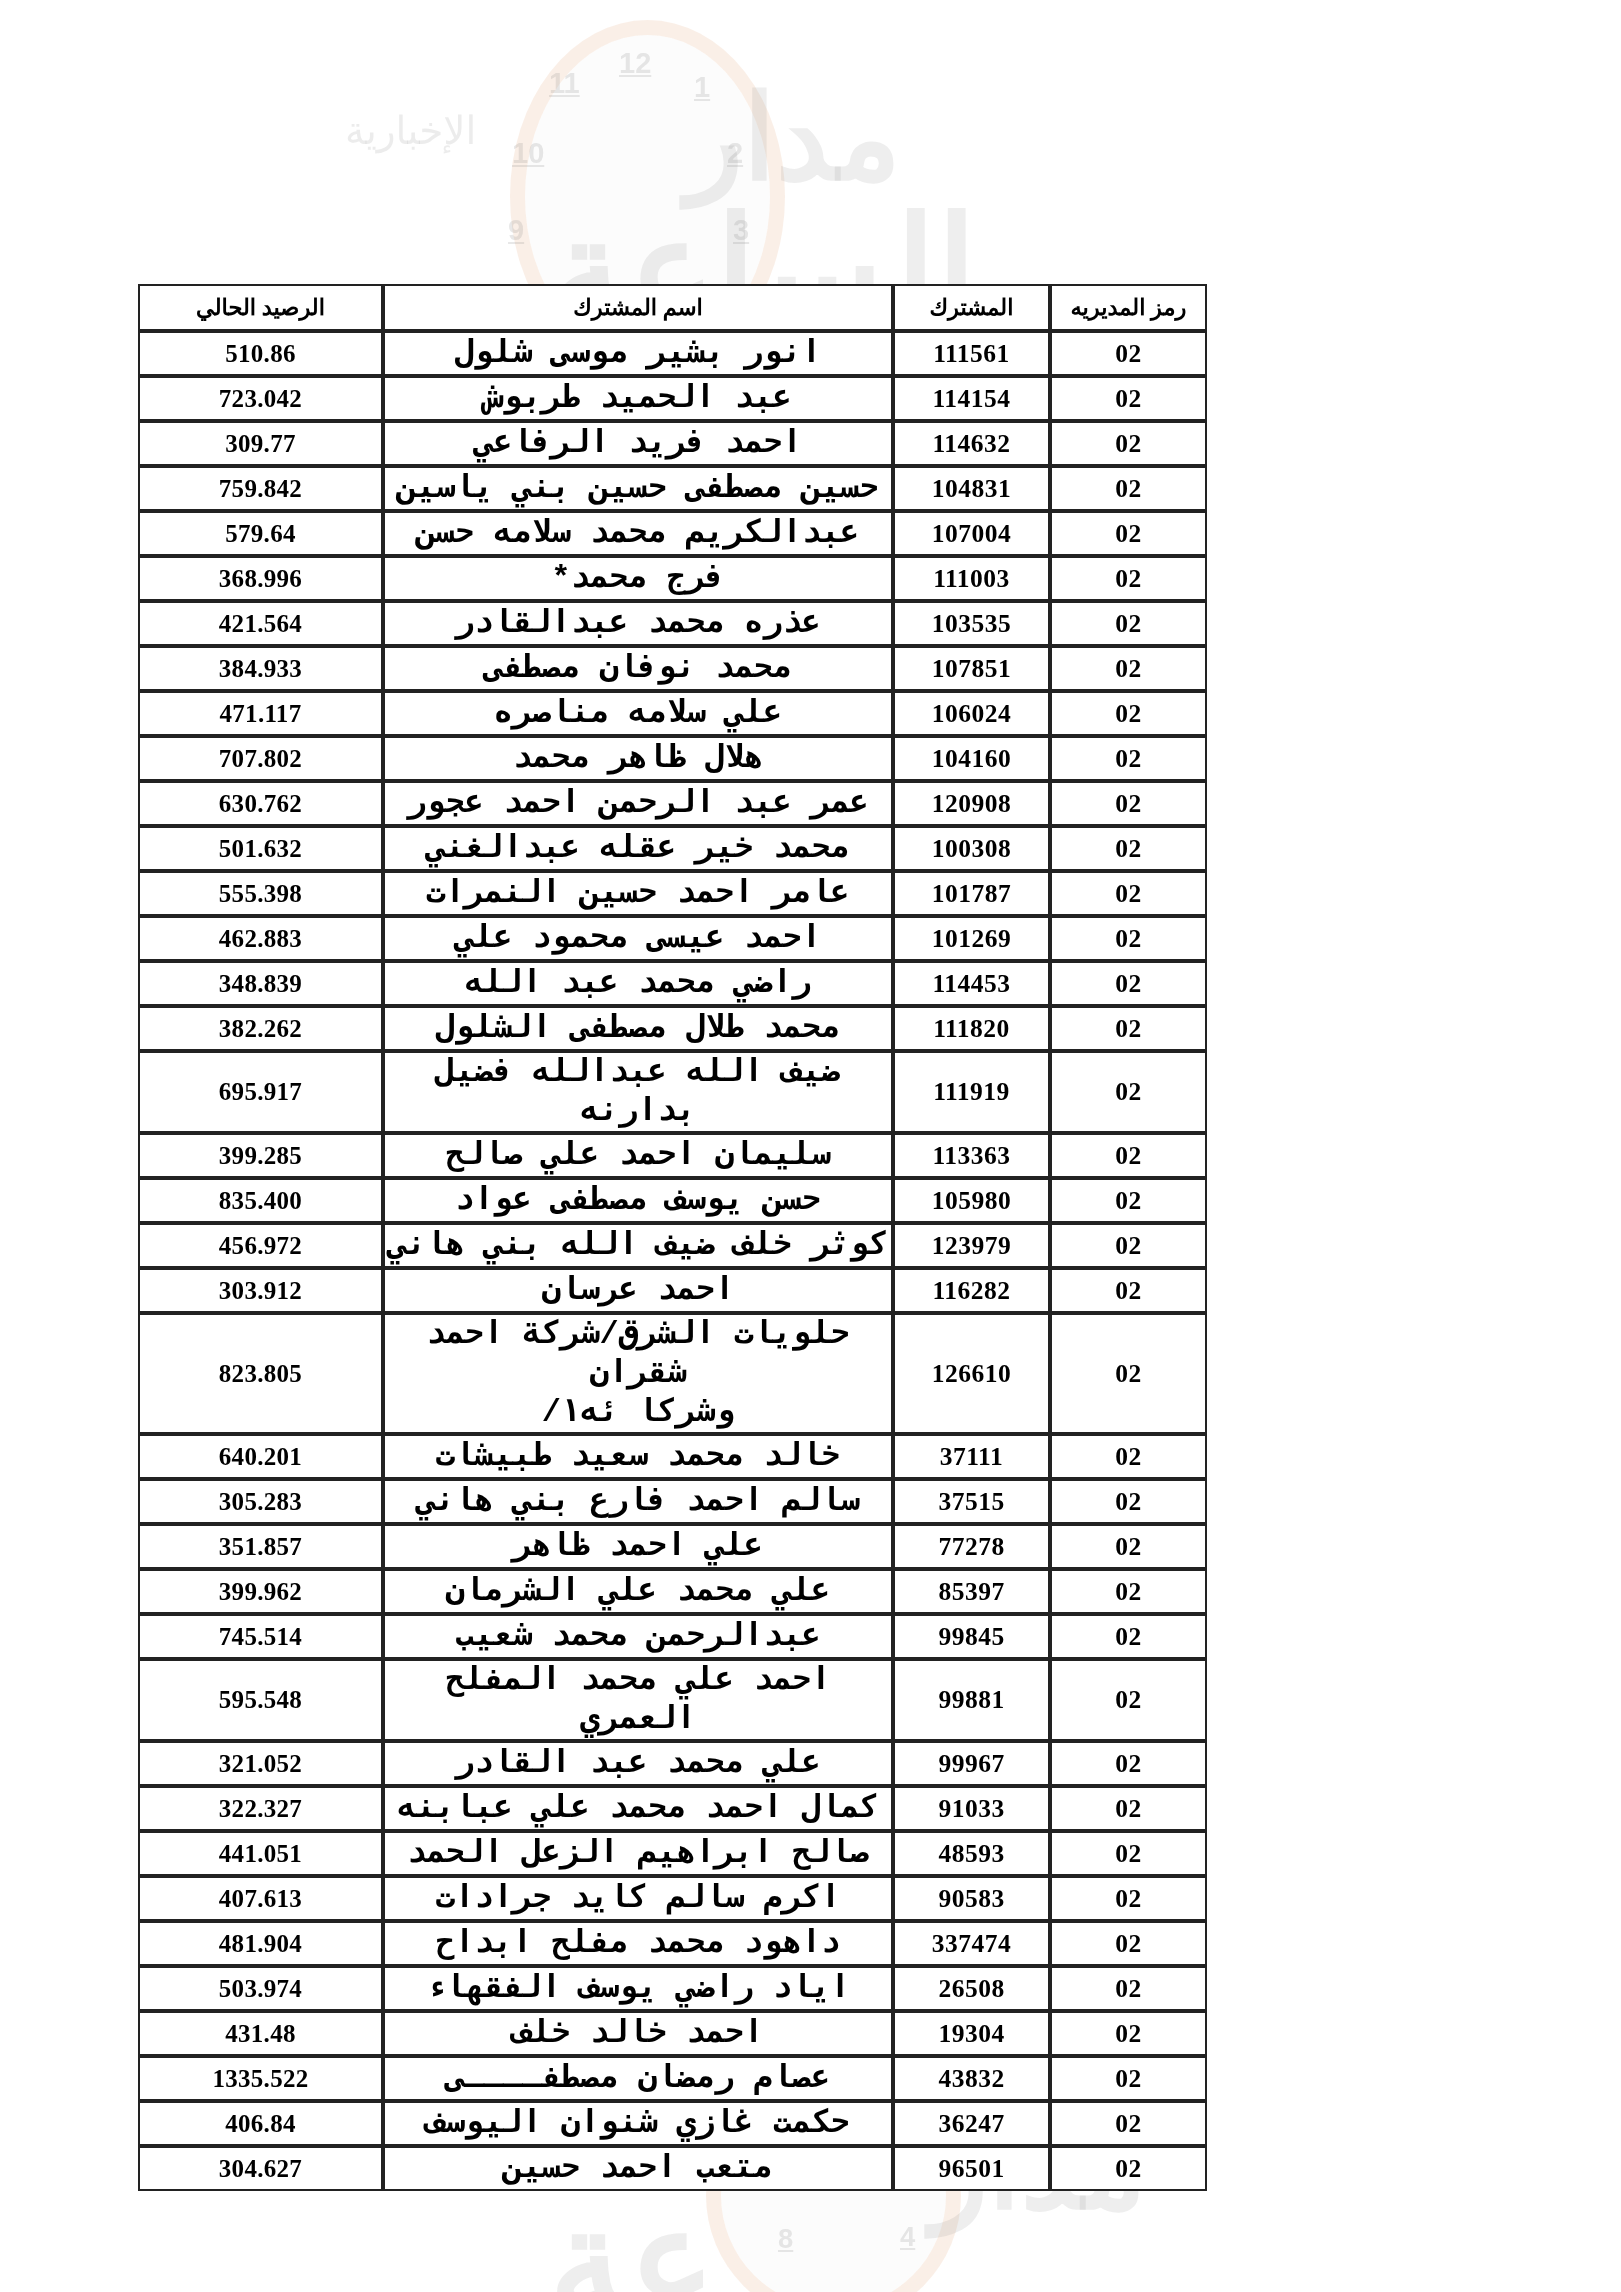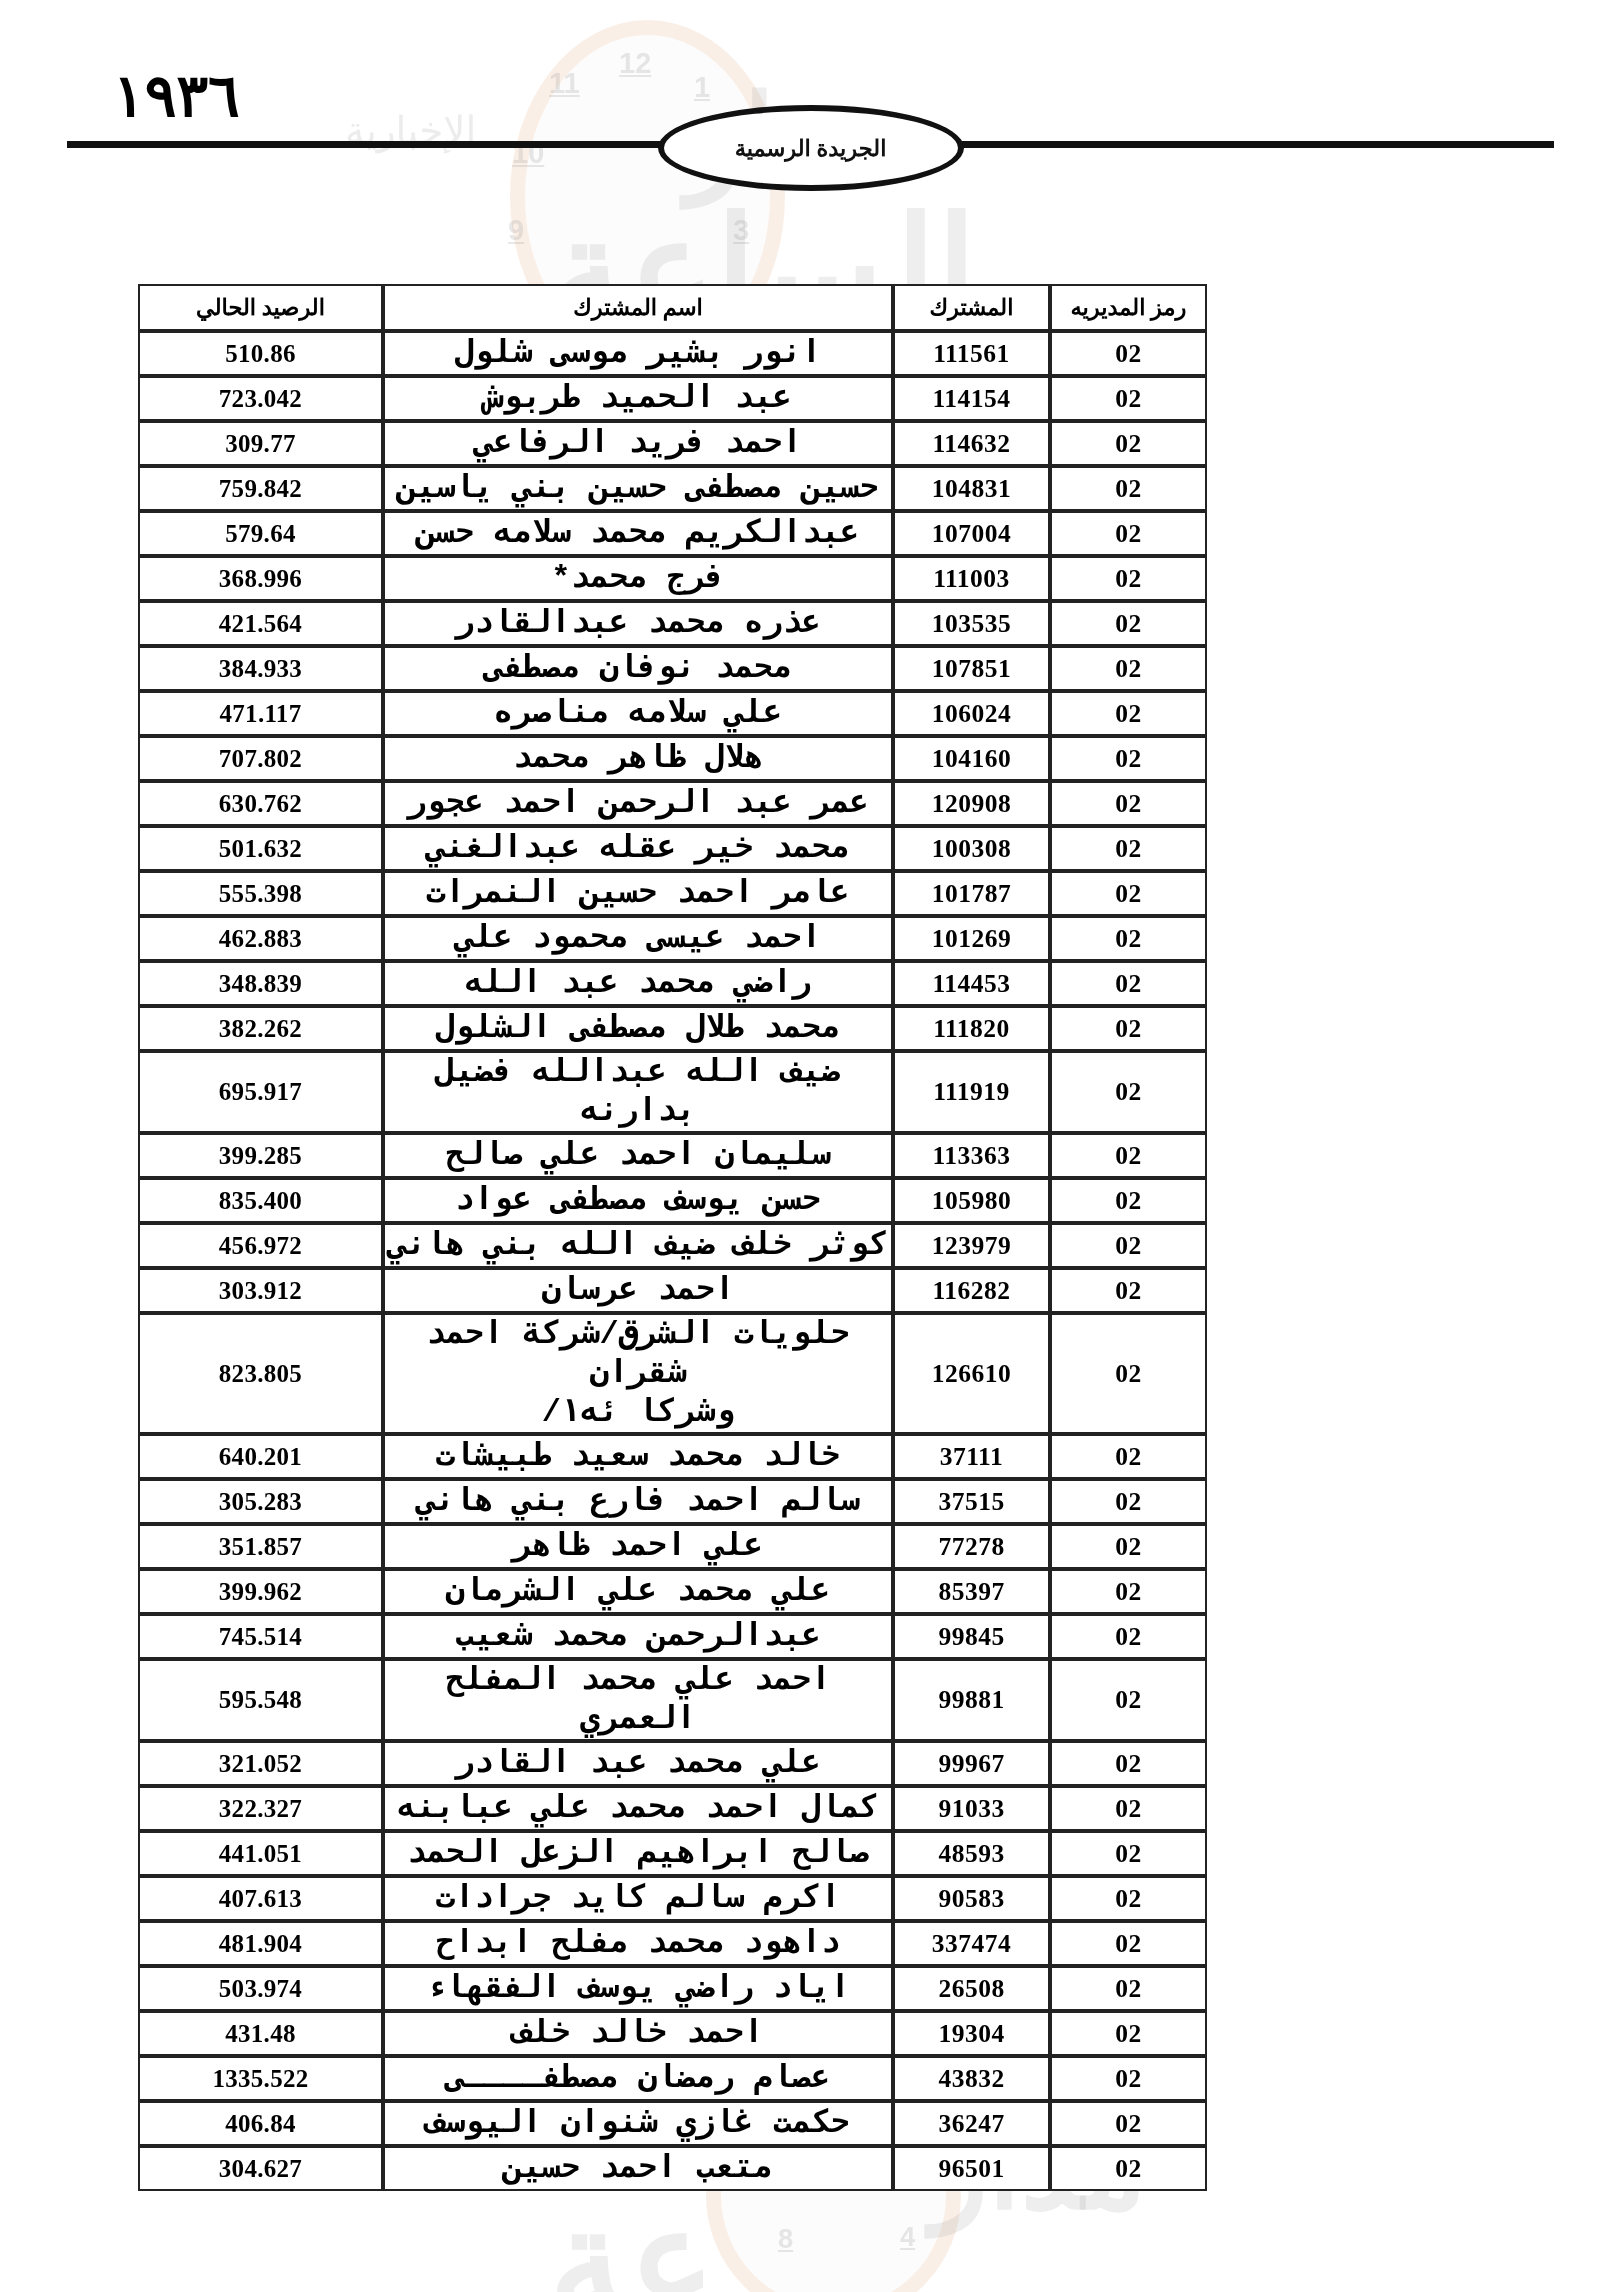--- a/index.html
+++ b/index.html
@@ -237,27 +237,20 @@
     <div class="wm-tickdigit" style="left:784px; top:2103px; font-size:27.4px;">10</div>
     <div class="wm-tickdigit" style="left:780px; top:2162px; font-size:27.4px;">9</div>
     <div class="wm-tickdigit" style="left:778px; top:2223px; font-size:27.4px;">8</div>
     <div class="wm-tickdigit" style="left:902px; top:2162px; font-size:27.4px;">3</div>
     <div class="wm-tickdigit" style="left:900px; top:2221px; font-size:27.4px;">4</div>
     <div class="wm-bigmark" style="left:931px; top:2098px; font-size:118px;">مدار</div>
     <div class="wm-bigmark" style="left:549px; top:2176px; font-size:147px;">عة</div>
     <div class="wm-text" style="left:510px; top:2137px; font-size:39px;">الإخبارية</div>
   </div>
 
-  <div class="page-header">
-    <div class="page-number">١٩٣٦</div>
-    <div class="header-rule"></div>
-    <div class="header-oval">
-      <span class="header-oval-text">الجريدة الرسمية</span>
-    </div>
-  </div>
 
   <div class="table-wrap">
     <table class="gazette">
       <colgroup>
         <col class="c-dir">
           <col class="c-sub">
           <col class="c-name">
           <col class="c-bal">
       </colgroup>
       <thead>

